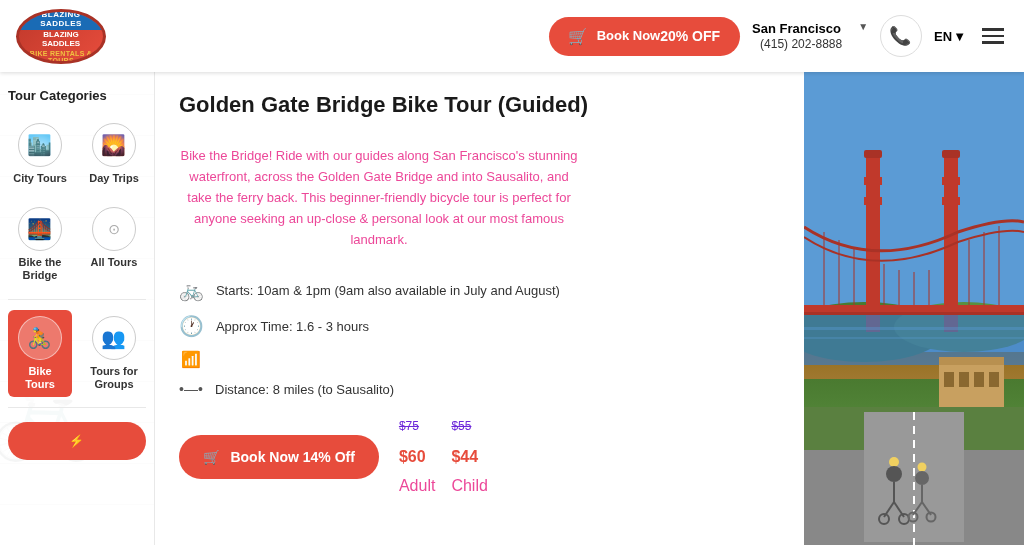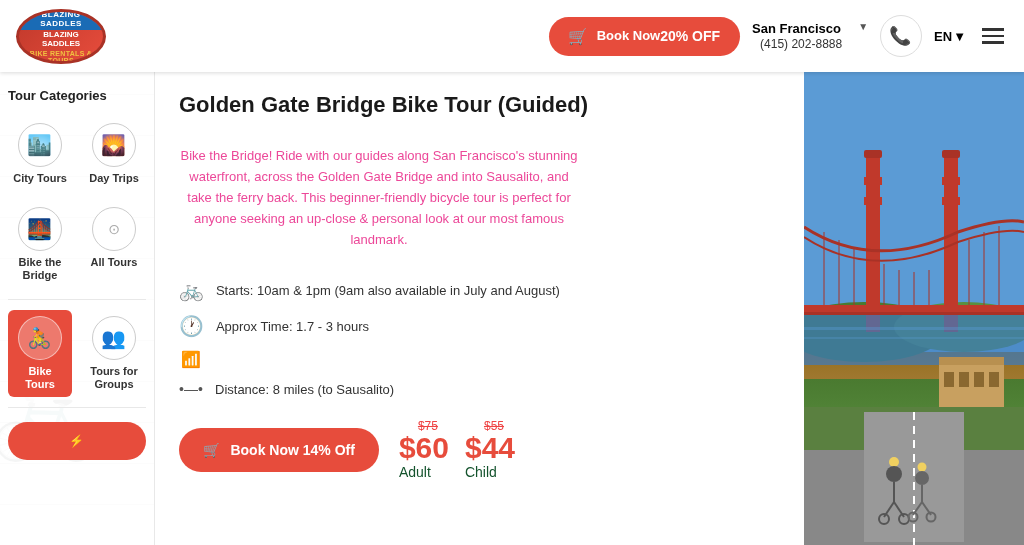--- a/index.html
+++ b/index.html
@@ -315,34 +315,34 @@
       display: flex;
       gap: 16px;
     }
     .price-col {
       display: flex;
       flex-direction: column;
       align-items: flex-start;
     }
     .price-original {
       font-size: 12px;
-      color: #ef4444;
+      color: #6d28d9;
       text-decoration: line-through;
-      margin-left: 19px;
     }
     .price-current {
-      font-size: 30px;
+      font-size: 16px;
       font-weight: bold;
       color: #e74c3c;
       line-height: 1;
+      margin-top: 16px;
     }
     .price-label {
-      font-size: 14px;
-      color: #14532d;
-      margin-top: 1px;
+      font-size: 16px;
+      color: #ec4899;
+      margin-top: 12px;
     }
 
     
     .image-panel {
       width: 220px;
       min-width: 220px;
       background: #b0c4de;
       overflow: hidden;
       position: relative;
     }
@@ -452,21 +452,21 @@
   <section class="tour-detail">
     <h1 class="tour-title">Golden Gate Bridge Bike Tour (Guided)</h1>
     <p class="tour-description">Bike the Bridge! Ride with our guides along San Francisco's stunning waterfront, across the Golden Gate Bridge and into Sausalito, and take the ferry back. This beginner-friendly bicycle tour is perfect for anyone seeking an up-close &amp; personal look at our most famous landmark.</p>
     <div class="tour-info-list">
       <div class="tour-info-item">
         <span class="info-icon">🚲</span>
         <span>Starts: 10am &amp; 1pm (9am also available in July and August)</span>
       </div>
       <div class="tour-info-item">
         <span class="info-icon">🕐</span>
-        <span>Approx Time: 1.7 - 3 hours</span>
+        <span>Approx Time: 1.6 - 3 hours</span>
       </div>
       <div class="tour-info-item">
         <span class="info-icon" style="font-size:16px;">📶</span>
       </div>
       <div class="tour-info-item">
         <span class="info-icon" style="font-size:14px;">•—•</span>
         <span>Distance: 8 miles (to Sausalito)</span>
       </div>
     </div>
     <div class="tour-booking-row">

